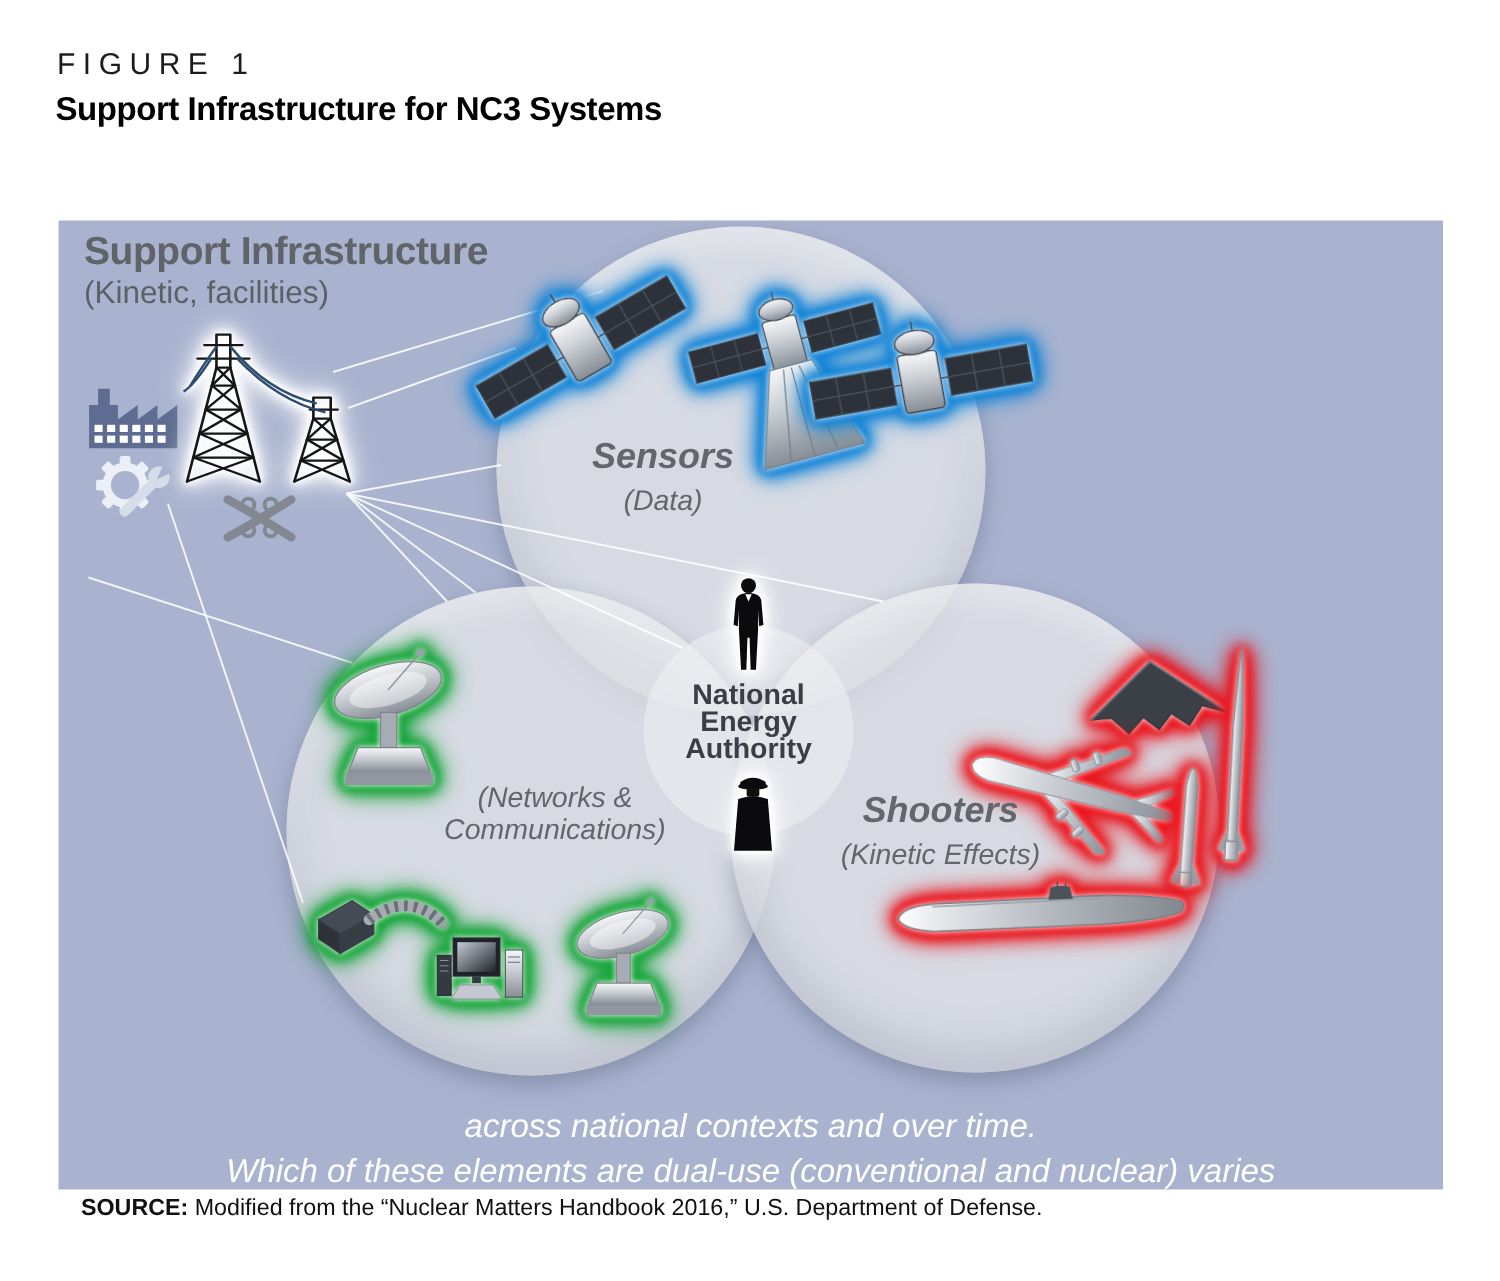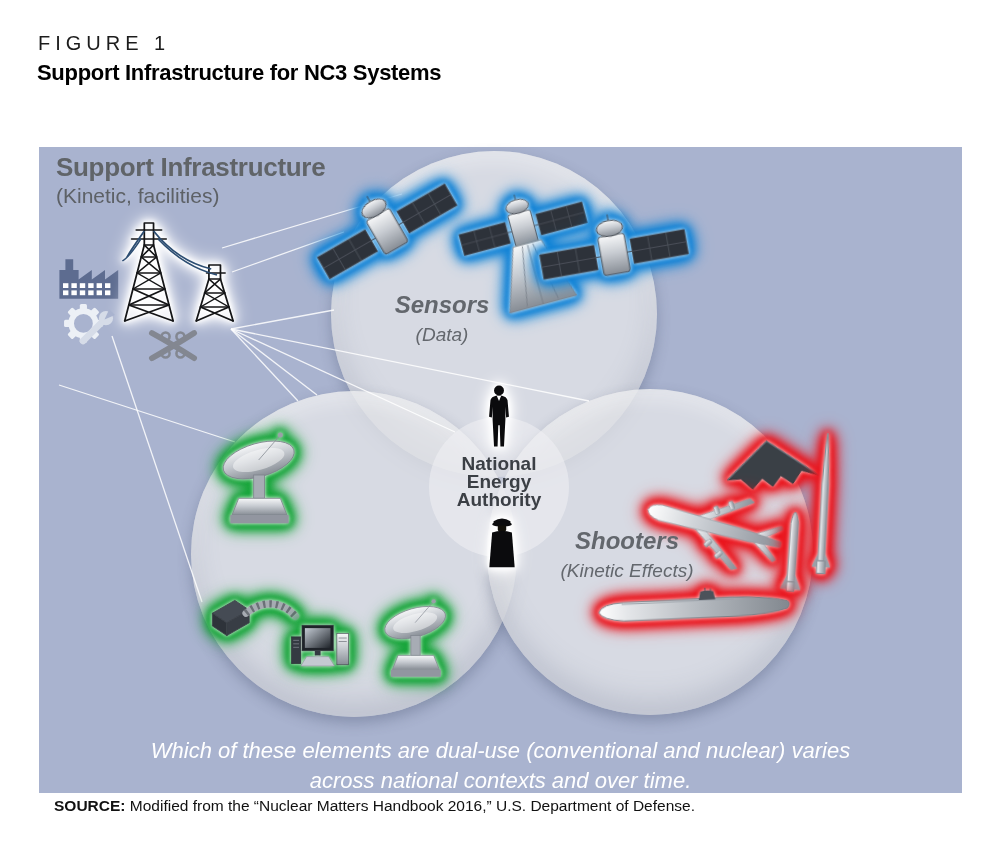--- a/index.html
+++ b/index.html
@@ -228,20 +228,24 @@
     <ellipse cx="52" cy="36" rx="44" ry="20" transform="rotate(-16 52 36)" fill="url(#metalV)" stroke="#7e848c"></ellipse>
     <ellipse cx="52" cy="36" rx="32" ry="12" transform="rotate(-16 52 36)" fill="rgba(255,255,255,0.45)"></ellipse>
     <path d="M52,36 L78,6" stroke="#8a9098" fill="none"></path>
       <circle cx="78" cy="6" r="3" fill="#9aa0a8"></circle>
     <rect x="46" y="54" width="13" height="28" fill="#a7acb4" stroke="#7e848c"></rect>
     <polygon points="28,82 78,82 86,102 20,102" fill="url(#metalV)" stroke="#7e848c"></polygon>
     <rect x="18" y="102" width="70" height="10" fill="#9296a0"></rect>
   </svg>
 
   <div class="label" style="left:251px;top:367px;width:160px;">
+    <div class="sub" style="margin-top:8px;">
+      <div>(Networks &amp;</div>
+      <div>Communications)</div>
+    </div>
   </div>
 
   <svg class="icon glow-red" style="left:686px;top:290px;transform:rotate(-8deg);" width="94" height="64" viewBox="0 0 120 80">
     <polygon points="2,46 58,4 118,56 97,47 84,62 70,50 58,62 46,50 32,62 19,47" fill="#3a4046" stroke="#2b3036"></polygon>
     <polyline points="2,46 58,4 118,56" stroke="#6a717a" stroke-width="1.5" fill="none"></polyline>
   </svg>
 
   <svg class="icon glow-red" style="left:604px;top:338px;transform:rotate(15deg);" width="144" height="86" viewBox="0 0 220 130">
     <g fill="url(#metalH)" stroke="#8d939b" stroke-width="1">
       <polygon points="72,60 150,8 158,12 88,62"></polygon>
@@ -295,21 +299,21 @@
   </div>
 
   <svg class="icon glow-white" style="left:442px;top:368px;" width="42" height="62" viewBox="0 0 48 88">
     <path d="M12,9 Q24,1 36,9 L36,13 L12,13 Z" fill="#0b0b0d"></path>
     <ellipse cx="24" cy="13" rx="14" ry="3.5" fill="#0b0b0d"></ellipse>
     <rect x="18" y="15" width="12" height="8" rx="2" fill="#121009"></rect>
     <path d="M10,25 Q24,20 38,25 L42,74 L6,74 Z" fill="#0b0b0d"></path>
   </svg>
 
   <div class="caption">
+    <div>across national contexts and over time.</div>
     <div>Which of these elements are dual-use (conventional and nuclear) varies</div>
-    <div>across national contexts and over time.</div>
   </div>
 </div>
 
 <div class="source">
   <b>SOURCE:</b>
   <span>Modified from the “Nuclear Matters Handbook 2016,” U.S. Department of Defense.</span>
 </div>
 
 </body></html>

